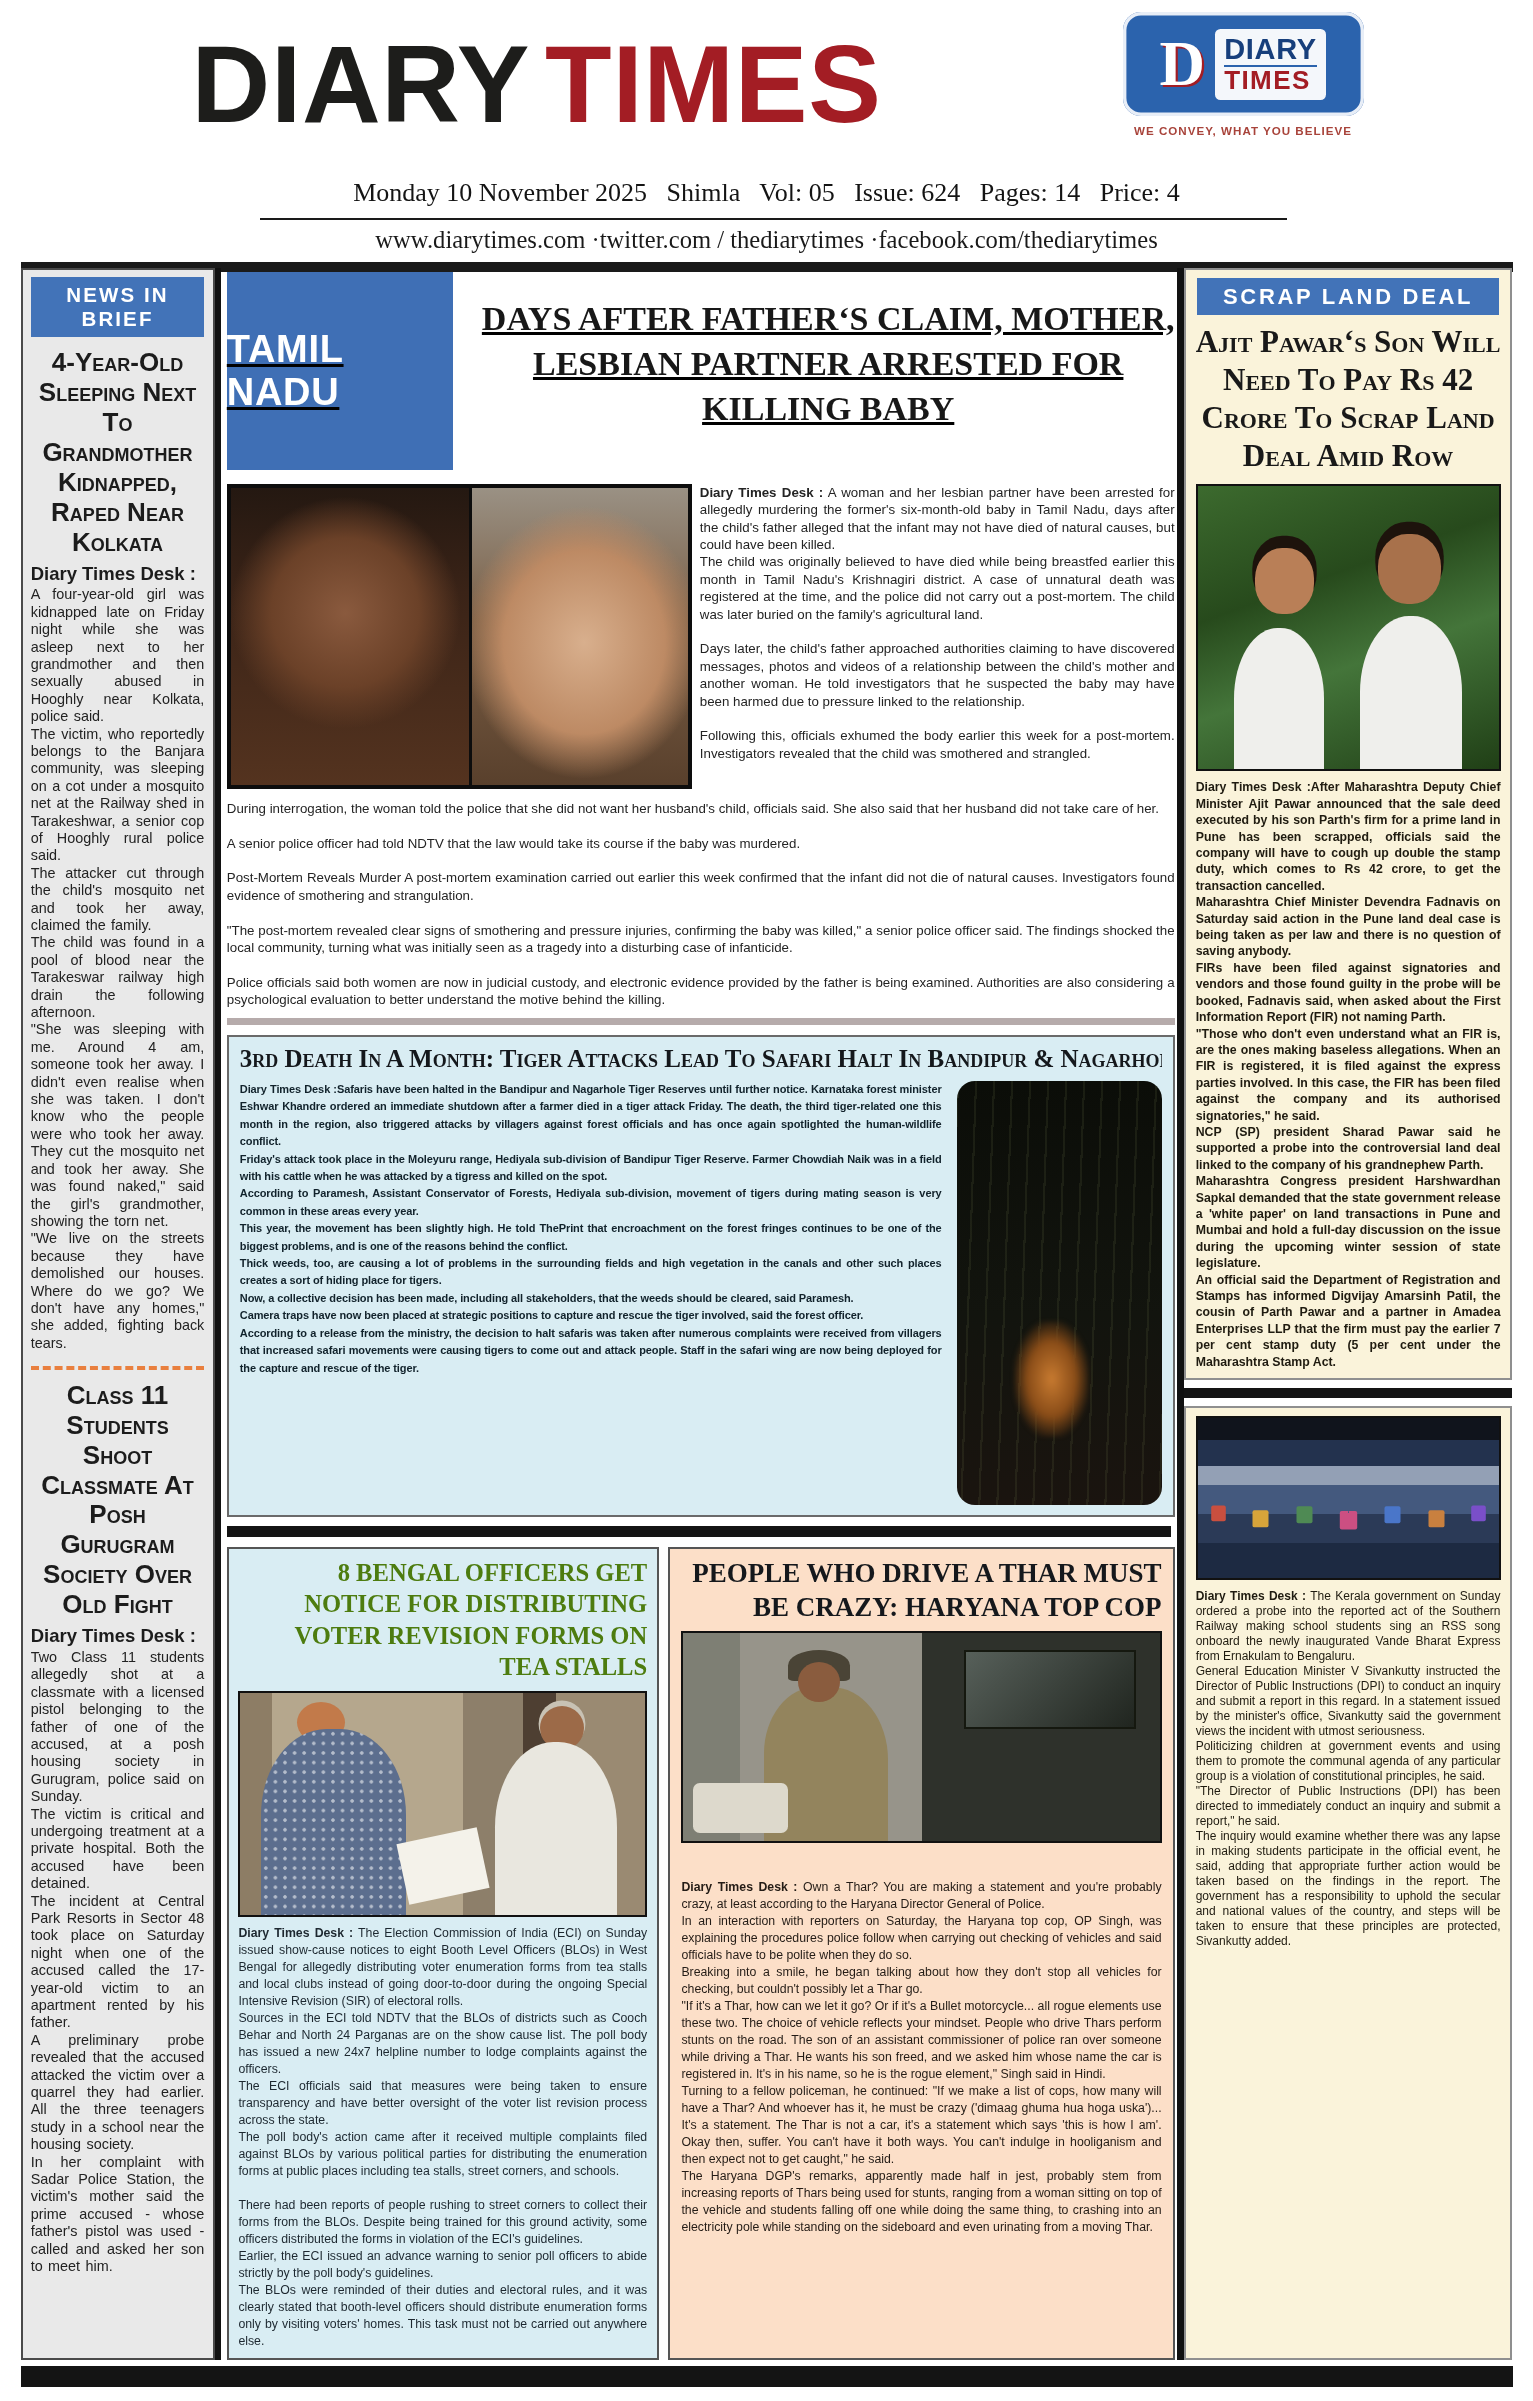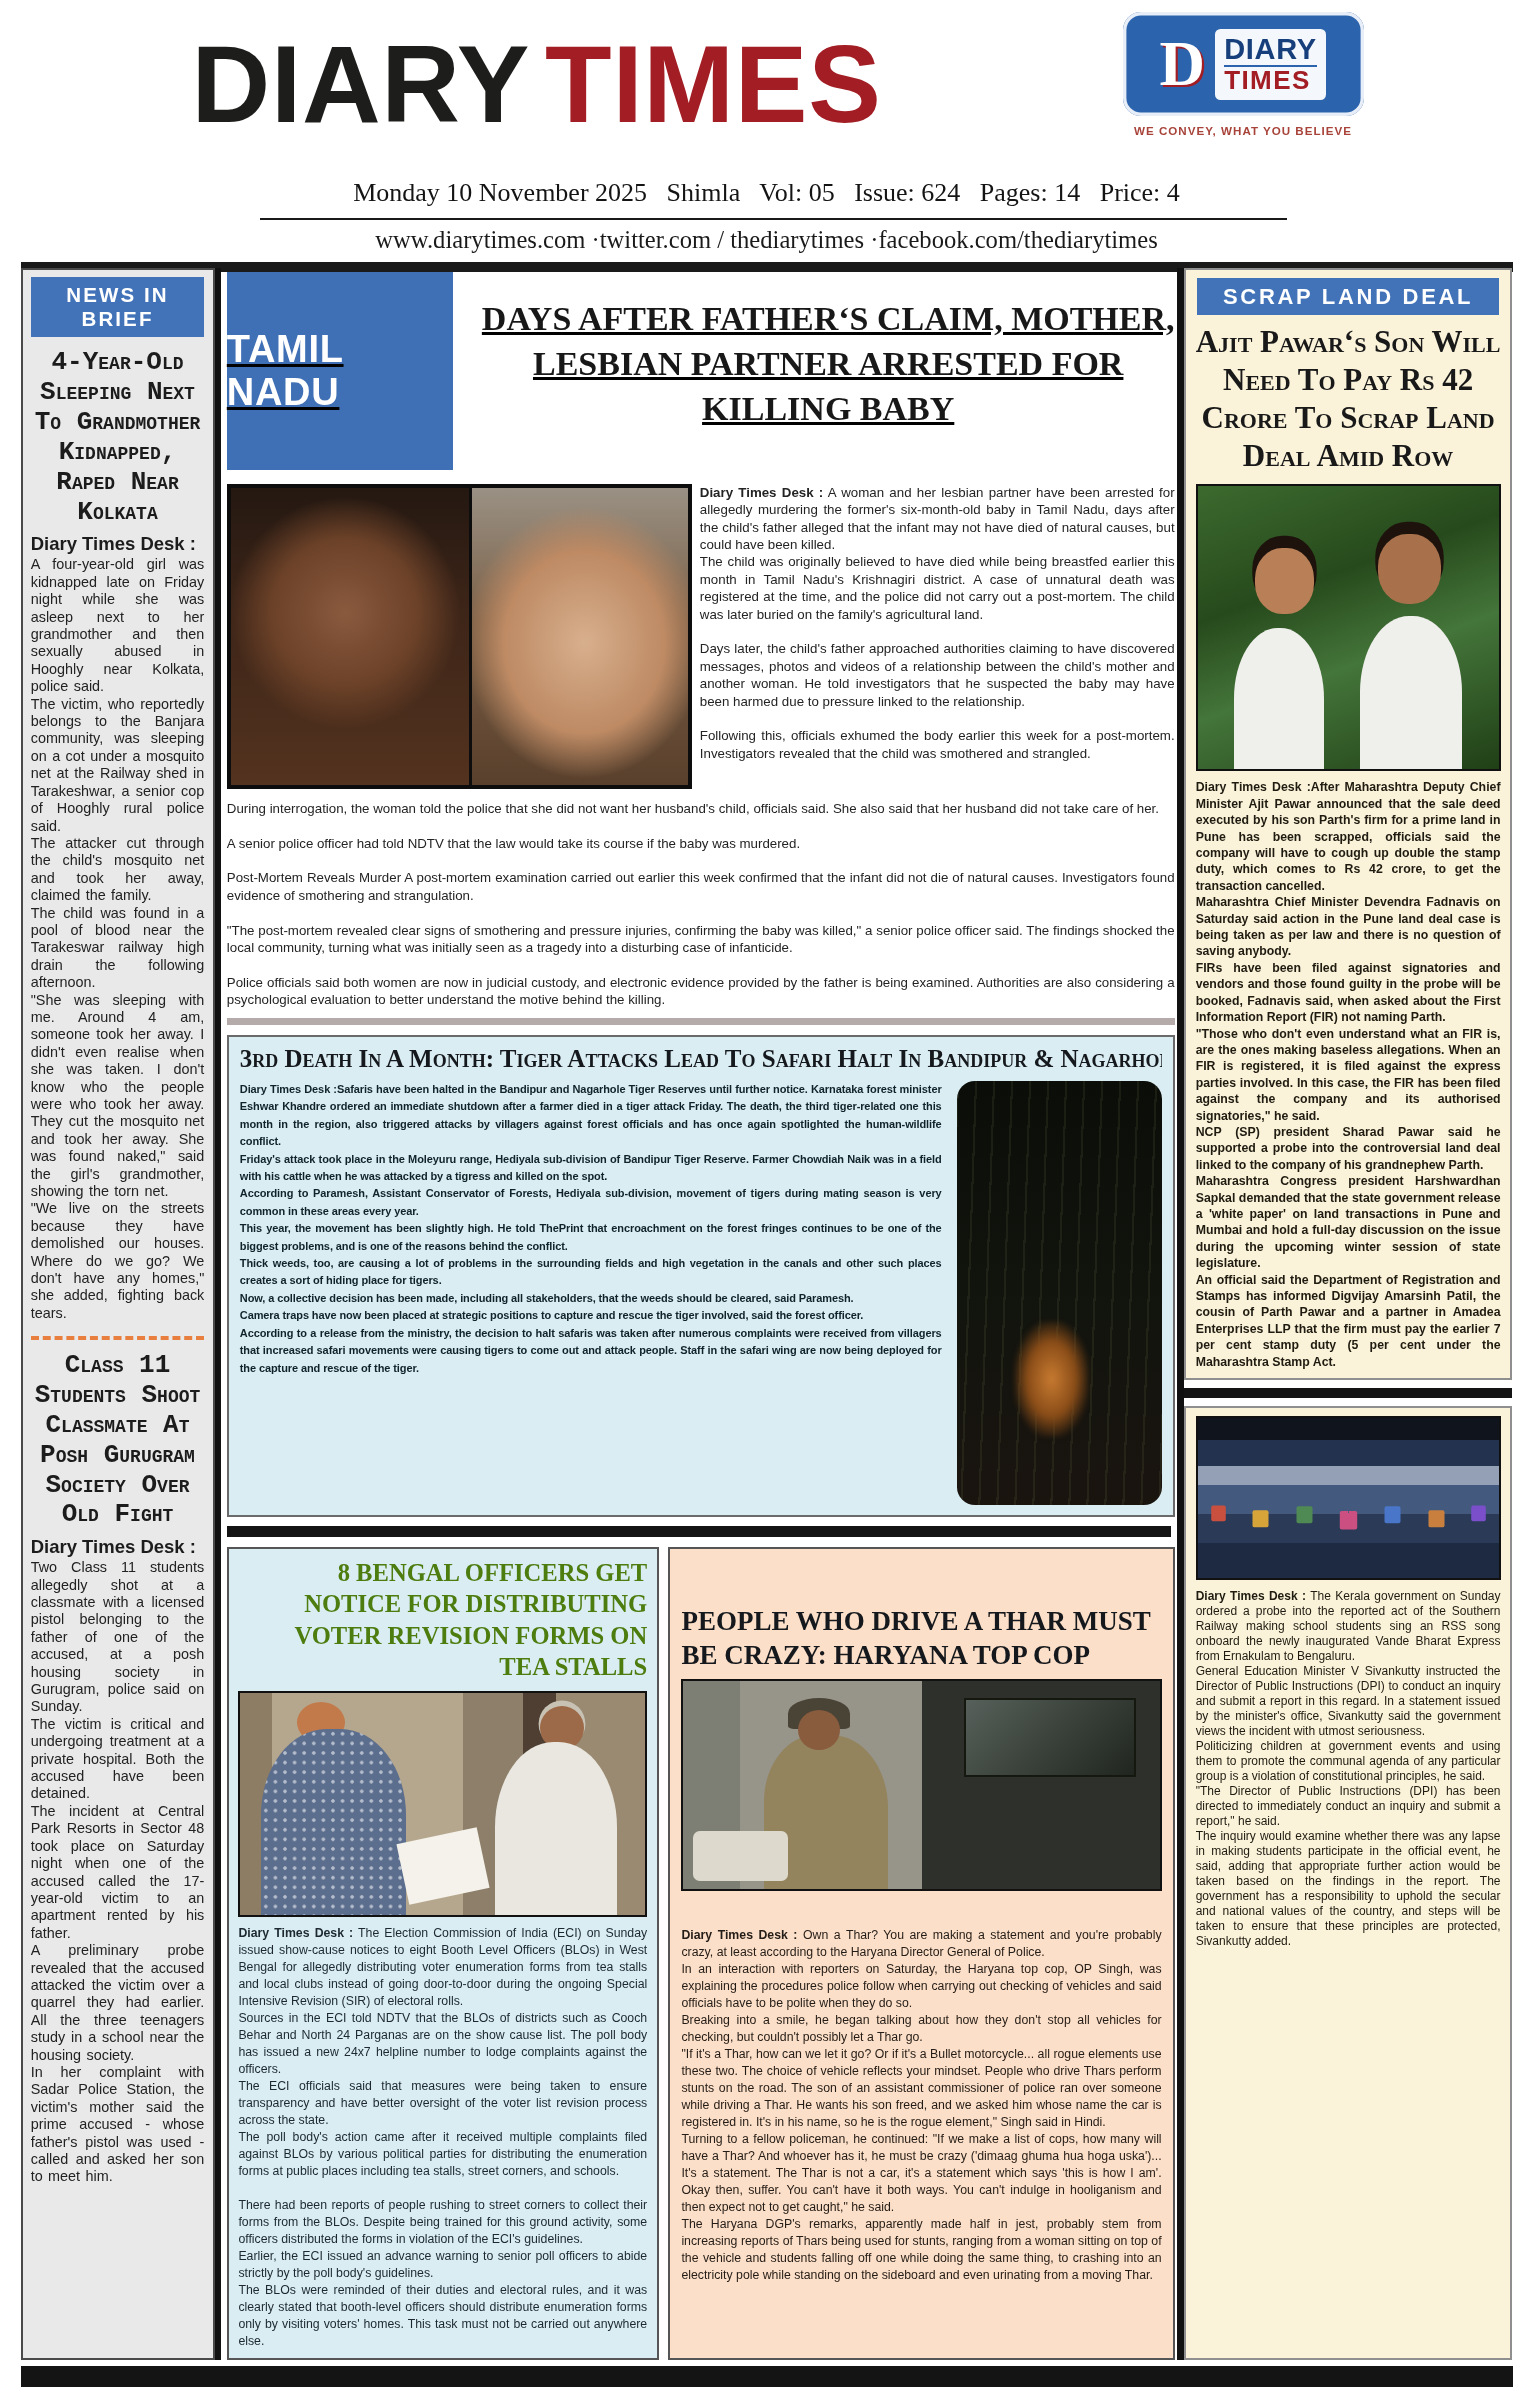--- a/index.html
+++ b/index.html
@@ -26,21 +26,21 @@
   .header-thick { height:9.6px; background:#1a1a1a; margin-top:8.2px; }
 
   
   .content { position:absolute; top:268px; left:20.5px; width:1492px; height:2092px; display:grid; grid-template-columns:194px 6.8px 956px 6.8px 328px; }
   .vrule { background:#111; height:100%; }
   .bottom-bar { position:absolute; top:2366px; left:20.5px; width:1492px; height:20.5px; background:#141414; }
 
   
   .left-col { border:2.7px solid #4a4a4a; background:#e9e9e9; padding:6.8px 8.2px; overflow:hidden; }
   .nib-bar { background:#4273b8; color:#fff; text-align:center; font-weight:800; font-size:20.5px; letter-spacing:2.1px; padding:6.2px 0; }
-  .brief-headline { font-family:Liberation Mono, monospace; font-variant:small-caps; font-weight:700; font-size:26px; line-height:1.15; text-align:center; color:#1c1c1c; margin:11px 0 5.5px; }
+  .brief-headline { font-family:Liberation Sans, sans-serif; font-variant:small-caps; font-weight:700; font-size:26px; line-height:1.15; text-align:center; color:#1c1c1c; margin:11px 0 5.5px; }
   .brief-byline { font-size:18.5px; font-weight:700; color:#1c1c1c; margin:2.7px 0 1.4px; }
   .brief-body { font-size:14.4px; line-height:17.4px; text-align:justify; white-space:pre-line; word-spacing:1.4px; color:#222; }
   .brief-divider { border:0; border-top:4.8px dashed #e97f3e; margin:13.7px 0 6.8px; }
 
   
   .center-col { display:flex; flex-direction:column; padding:4.1px 2.7px 0 5.5px; overflow:hidden; }
   .lead-top { display:flex; gap:29px; height:198px; margin-bottom:13.7px;text-decoration:underline; }
   .lead-tag { width:226px; background:#3f6fb5; color:#fff; display:flex; align-items:center; justify-content:center; font-size:38px; font-weight:800; letter-spacing:0.7px; }
   .lead-headline { flex:1; display:flex; align-items:center; justify-content:center; text-align:center; font-family:"Liberation Serif",serif; font-weight:800; font-size:34px; line-height:1.32; color:#181818; padding-bottom:13.7px; }
   .lead-mid { display:flex; gap:8px; height:305px; }
@@ -65,21 +65,21 @@
   .bengal-headline { font-family:"Liberation Serif",serif; font-weight:800; font-size:24.6px; line-height:1.28; text-align:right; color:#4d7c0f; margin-bottom:8.2px; }
   .bengal-photo { position:relative; height:226px; border:2.1px solid #111; background:linear-gradient(90deg,#8d7d65 0 8%, #b5a78d 8% 55%, #8d7f6a 55% 70%, #4e3f32 70% 78%, #9a8a72 78% 100%); overflow:hidden; margin-bottom:8.2px; }
   .b-woman { position:absolute; left:5%; top:16%; bottom:-2%; width:36%; border-radius:45% 45% 0 0; background:radial-gradient(circle, rgba(255,255,255,0.55) 0 1.4px, rgba(0,0,0,0) 2.1px) 0 0/9.6px 9.6px, #5c6e8e; }
   .b-headwrap { position:absolute; left:14%; top:4%; width:48px; height:41px; border-radius:50%; background:#c27a4a; }
   .b-man { position:absolute; right:7%; top:22%; bottom:-2%; width:30%; border-radius:48% 48% 0 0; background:#e9e7df; }
   .b-head { position:absolute; right:15%; top:6%; width:44px; height:44px; border-radius:50%; background:#9c6a48; box-shadow:0 -4.1px 0 1.4px #c8c2b4; }
   .b-paper { position:absolute; left:40%; bottom:8%; width:82px; height:62px; background:#f4f2ea; transform:rotate(-12deg); }
   .bengal-body { font-size:12.3px; line-height:17px; text-align:justify; white-space:pre-line; color:#1d2830; }
 
   .thar-box { flex:1; background:#fcdfc8; border:2.7px solid #555; padding:8.2px 11px; overflow:hidden; }
-  .thar-headline { font-family:"Liberation Serif",serif; font-weight:800; font-size:27px; line-height:1.25; text-align:left; color:#15181c; margin-bottom:6.8px;margin-top:48px; }
+  .thar-headline { font-family:"Liberation Serif",serif; font-weight:800; font-size:27px; line-height:1.25; text-align:right; color:#15181c; margin-bottom:6.8px; }
   .thar-photo { position:relative; height:212px; border:2.1px solid #111; background:linear-gradient(90deg,#7e7f74 0 12%, #97948a 12% 50%, #2e312b 50% 100%); overflow:hidden; margin-bottom:8.2px; }
   .t-cop { position:absolute; left:17%; top:26%; bottom:-2%; width:26%; border-radius:42% 46% 0 0; background:#93845d; }
   .t-cap { position:absolute; left:22%; top:8%; width:62px; height:31px; border-radius:50% 50% 10% 10%; background:#4a4436; }
   .t-face { position:absolute; left:24%; top:14%; width:42px; height:40px; border-radius:50%; background:#8a5c3e; }
   .t-sink { position:absolute; left:2%; bottom:4%; width:20%; height:24%; border-radius:6.8px; background:#ddd9cc; }
   .t-window { position:absolute; right:5%; top:8%; width:36%; height:38%; border:2.7px solid #15180f; background:linear-gradient(135deg,#57605a,#20251f); }
   .thar-body { font-size:12.3px; line-height:17px; text-align:justify; white-space:pre-line; color:#241c16;margin-top:36px; }
 
   
   .right-col { display:flex; flex-direction:column; overflow:hidden; }

